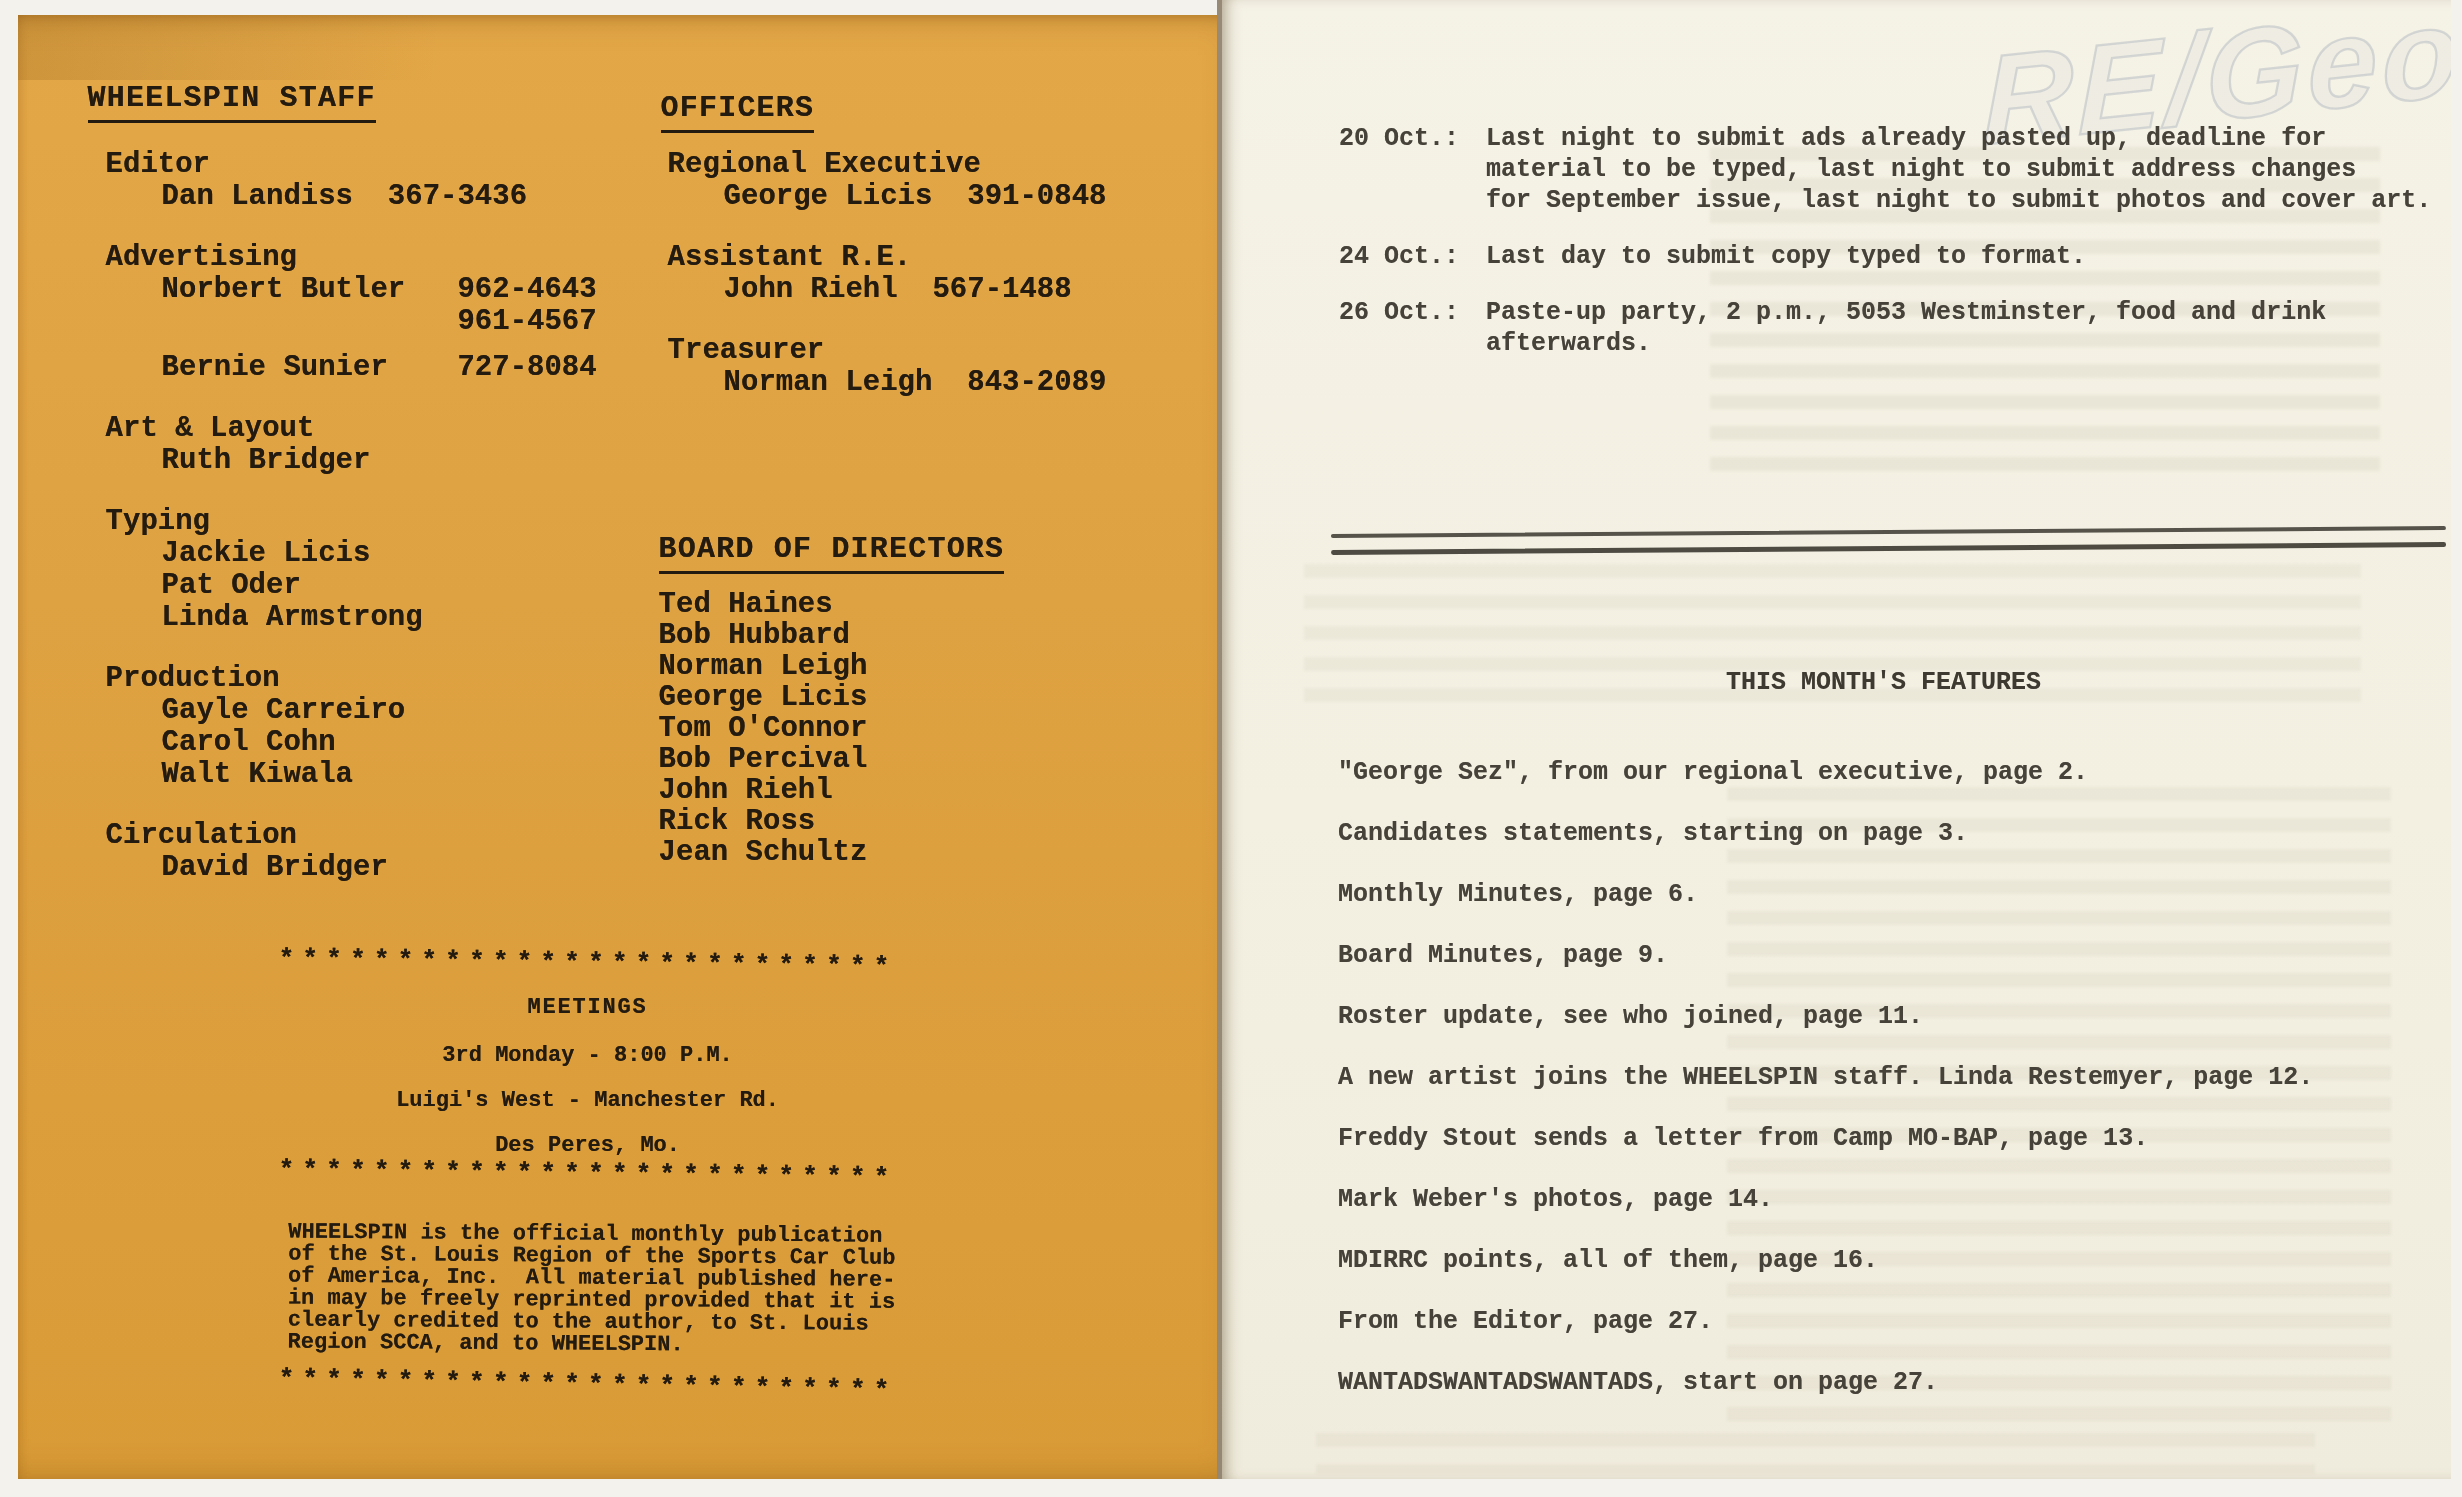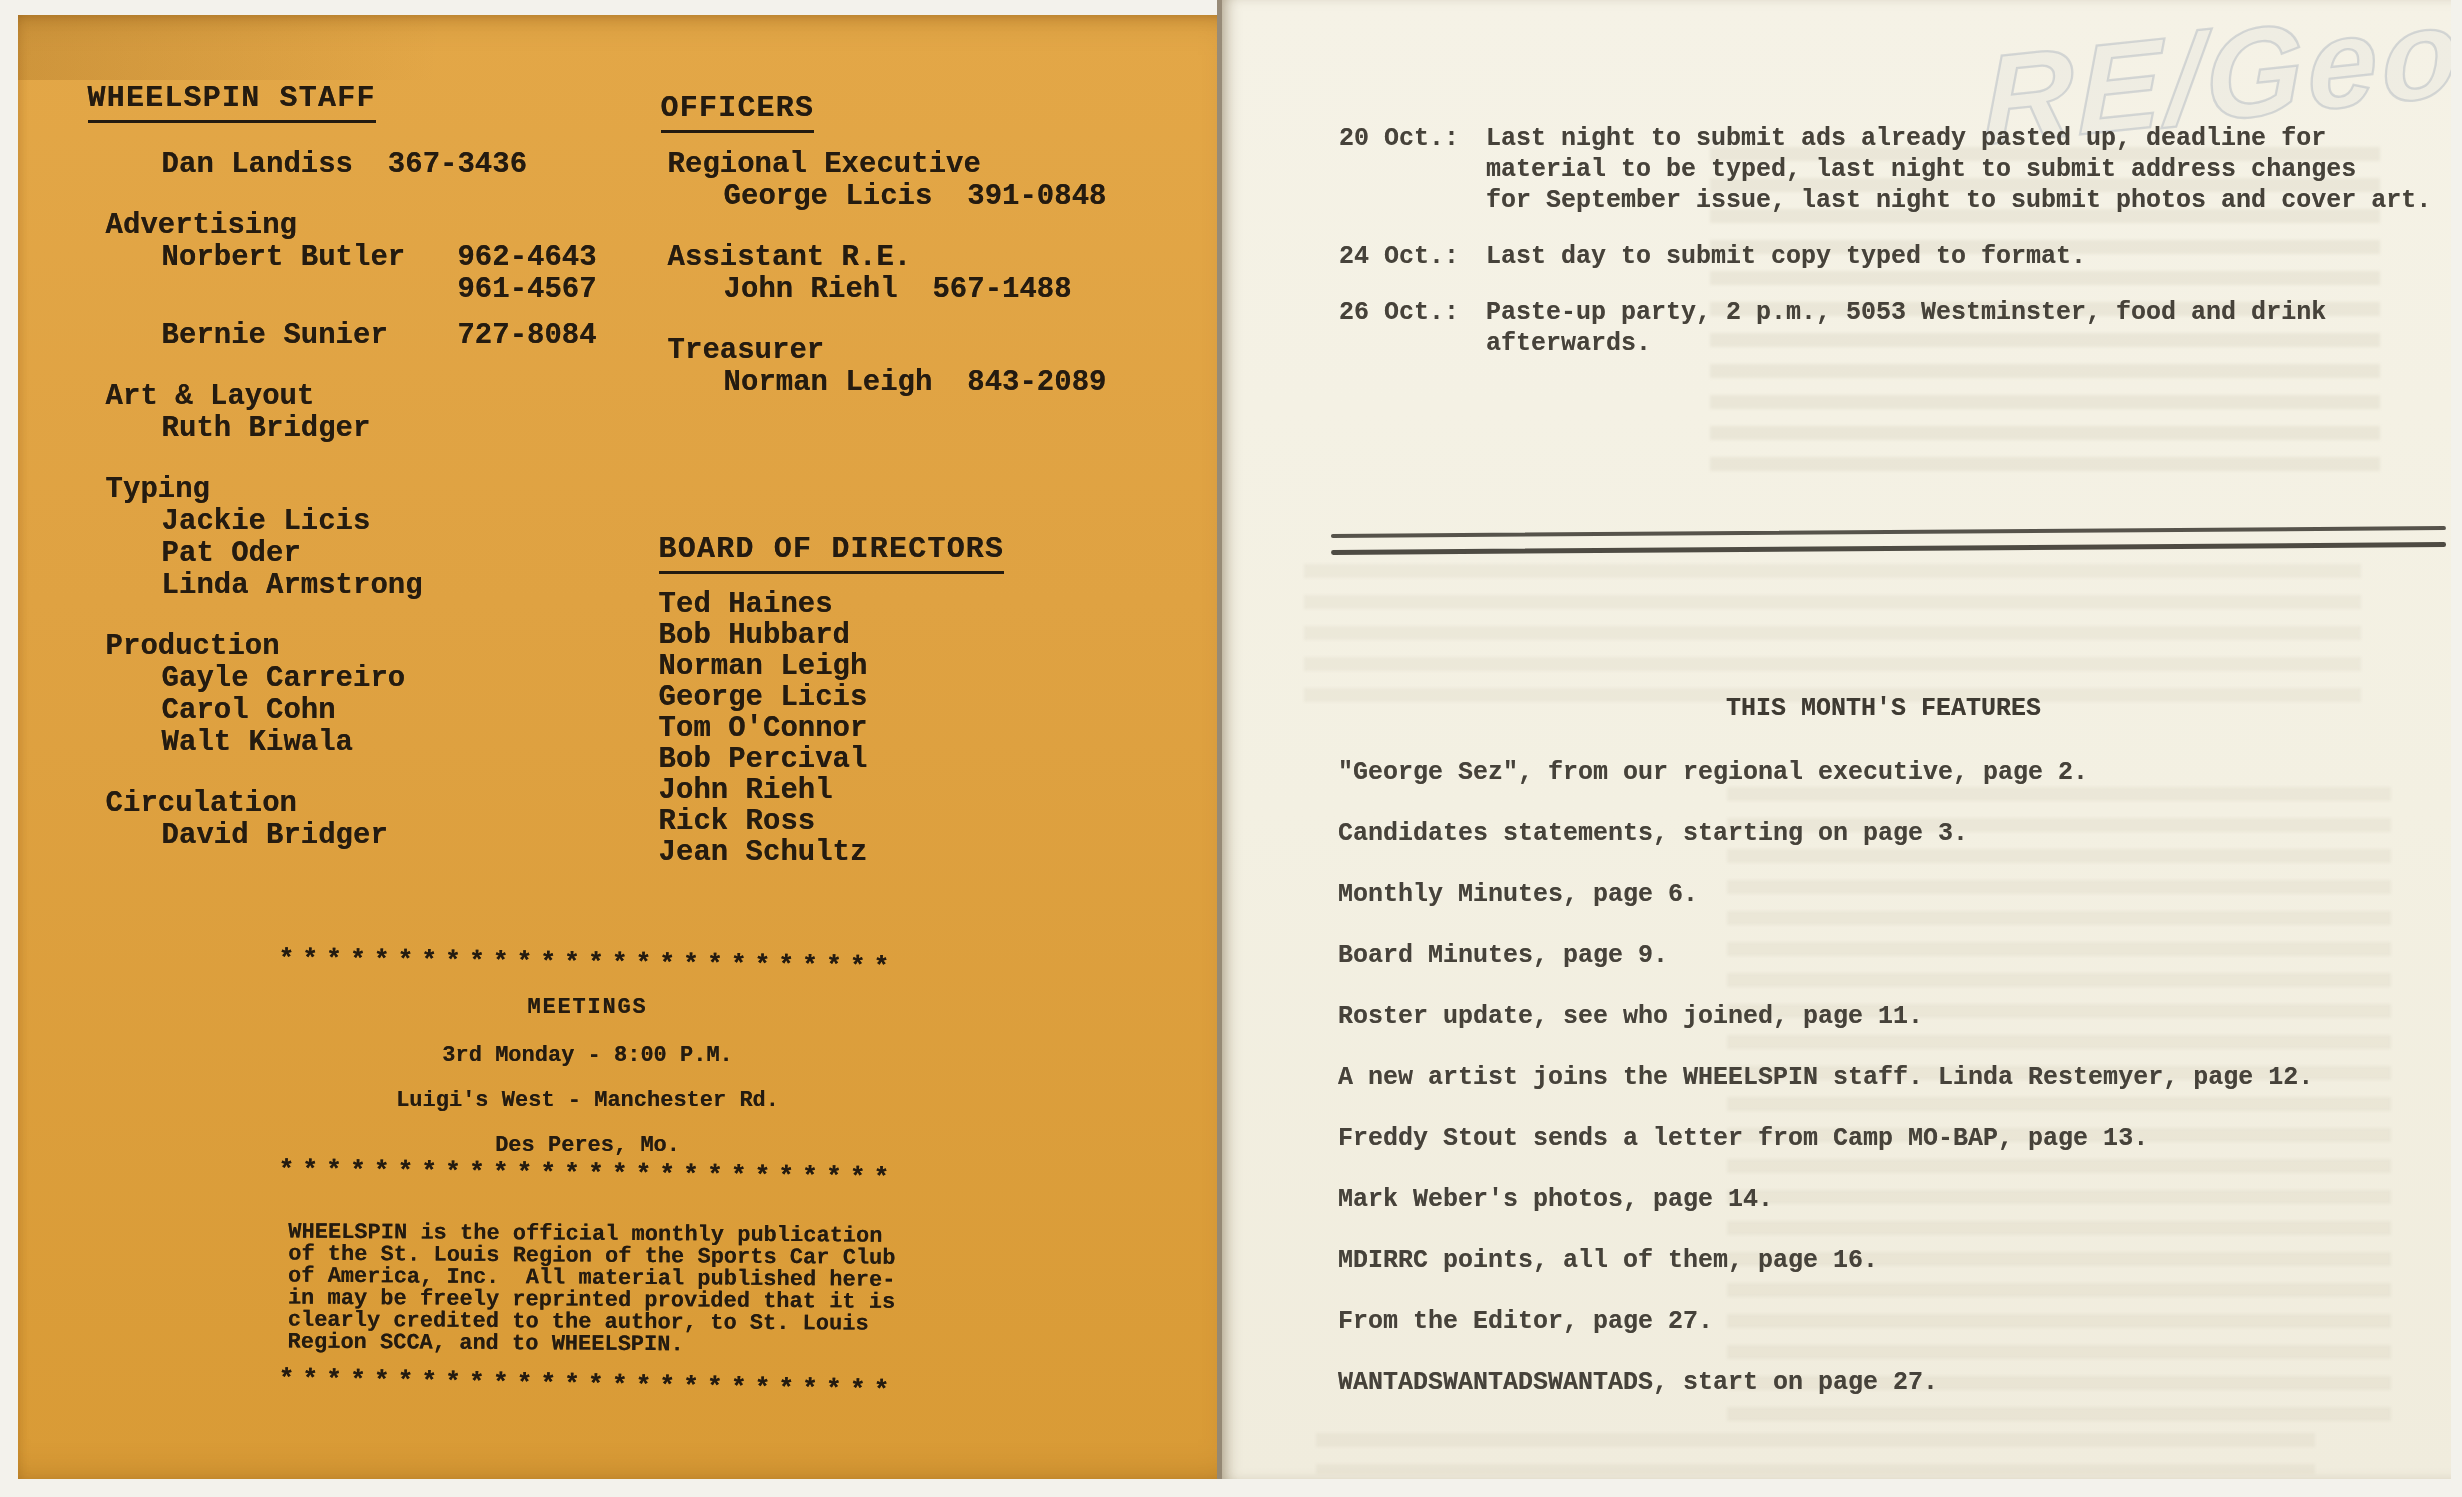--- a/index.html
+++ b/index.html
@@ -64,21 +64,21 @@
     white-space:pre;color:#3e3a32;}
   .sched{position:absolute;left:117px;top:123px;width:1104px;font-size:25px;}
   .srow{display:flex;margin-bottom:25px;}
   .sdate{width:147px;flex:none;line-height:31px;white-space:pre;}
   .stext{flex:1;}
   .sline{line-height:31px;white-space:pre;}
   .rules{position:absolute;left:109px;top:530px;width:1115px;transform:rotate(-.4deg);}
   .rule{border-radius:2.3px;}
   .rule-1{height:4.1px;background:#56534b;margin-bottom:12.3px;}
   .rule-2{height:4.7px;background:#4e4b43;}
-  .f-title{position:absolute;left:504px;top:694px;font-size:25px;white-space:pre;
+  .f-title{position:absolute;left:504px;top:668px;font-size:25px;white-space:pre;
     color:#3e3a32;}
   .features{position:absolute;left:116px;top:759px;font-size:25px;}
   .fline{line-height:27px;margin-bottom:34px;white-space:pre;}
   
   .ghost-logo{position:absolute;left:758px;top:-22px;
     font-family:"Liberation Sans","DejaVu Sans",sans-serif;
     font-weight:bold;font-style:italic;font-size:126px;letter-spacing:4.7px;
     color:rgba(190,198,208,.10);-webkit-text-stroke:2.3px rgba(150,162,178,.34);
     transform:rotate(-6deg) skewX(-6deg);white-space:nowrap;}
   .ghost{position:absolute;filter:blur(1.8px);opacity:.5;
@@ -92,20 +92,21 @@
 <body>
 
 <div class="page page-left">
 
   <div class="heading staff-h">WHEELSPIN STAFF</div>
   <div class="heading off-h">OFFICERS</div>
 
   <div class="col staff-col tw">
 
   <div class="sec">
+        <div class="role">Editor</div>
         <div>
 
         <div class="line">Dan Landiss  367-3436</div>
         </div>
       </div>
       <div class="sec">
         <div class="role">Advertising</div>
         <div>
 
         <div class="line">Norbert Butler   962-4643</div>

